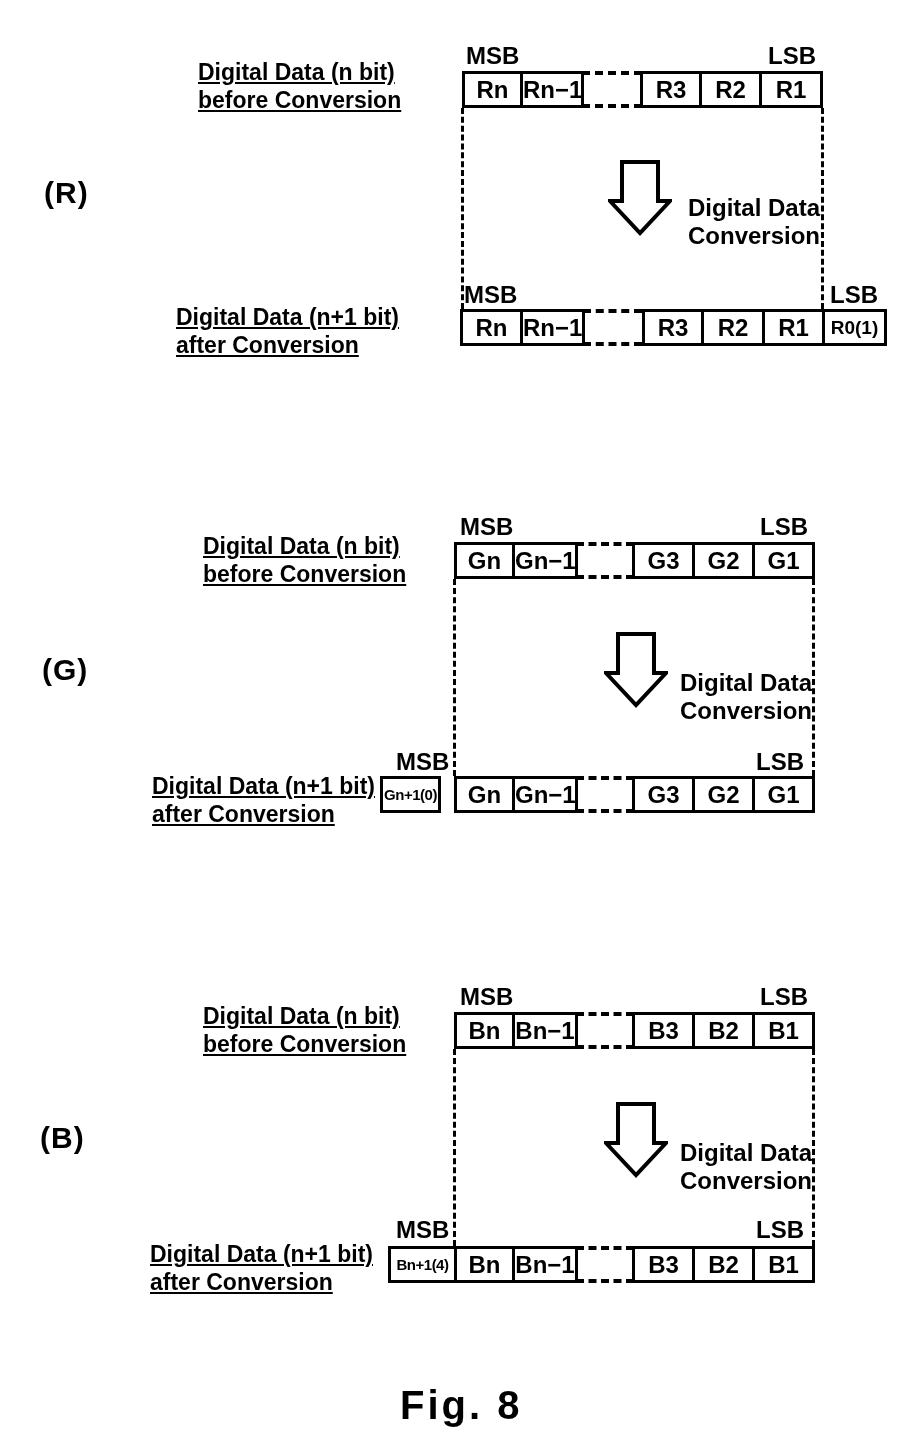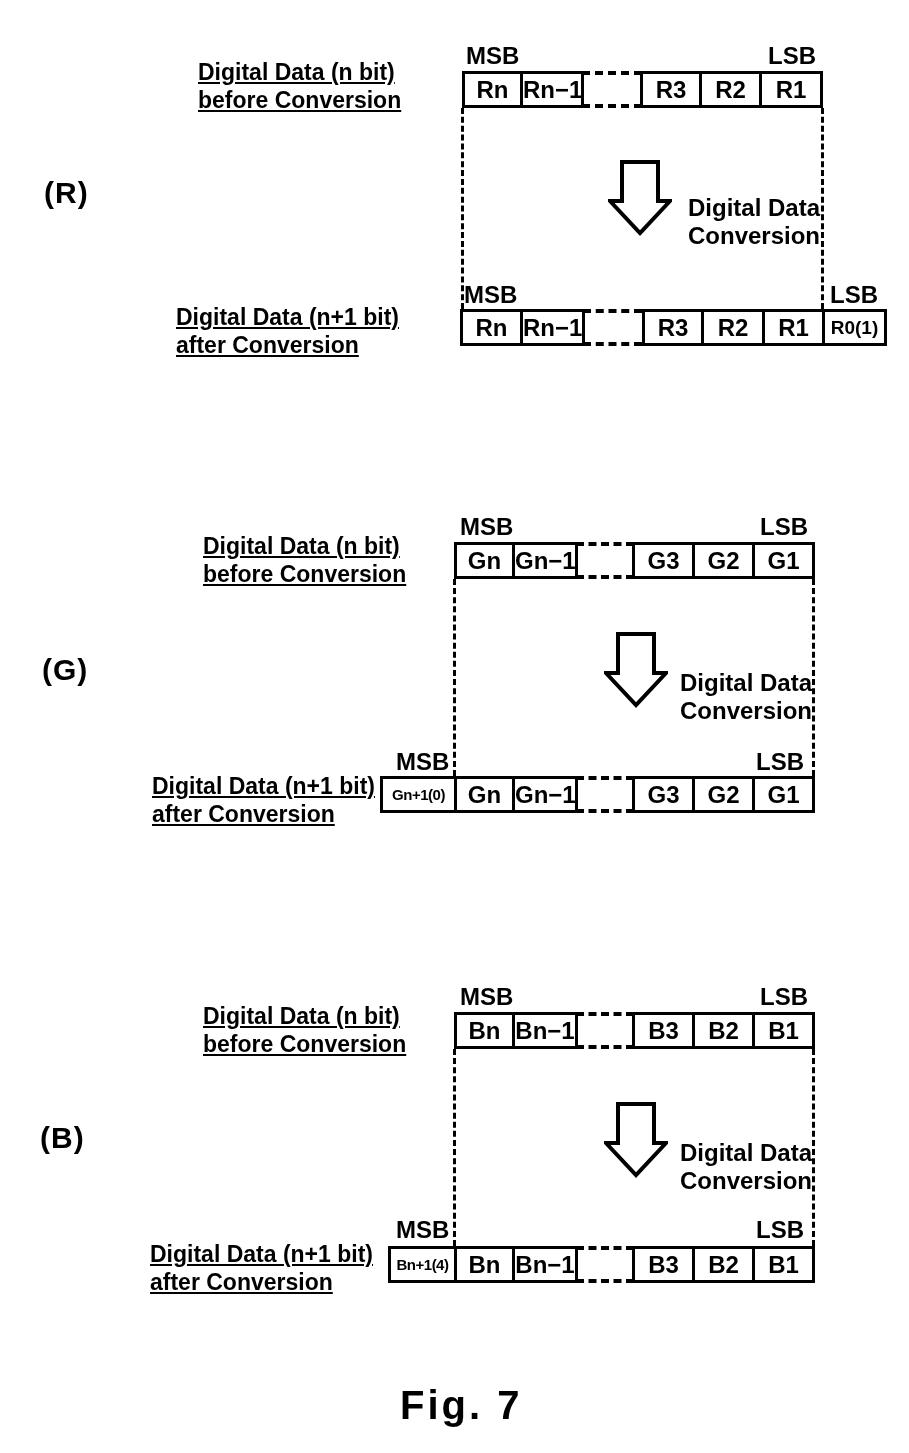--- a/index.html
+++ b/index.html
@@ -114,21 +114,21 @@
     </div>
 
     <div class="side-label" style="left:152px;top:262px">
       <div>Digital Data (n+1 bit)</div>
       <div>after Conversion</div>
     </div>
     <div class="bitlabel" style="left:396px;top:240px">MSB</div>
     <div class="bitlabel" style="left:756px;top:240px">LSB</div>
 
     <div class="register" style="top:266px">
-      <div class="cell sm" style="left:380px;width:77px">Gn+1(0)</div>
+      <div class="cell sm" style="left:380px;width:61px">Gn+1(0)</div>
       <div class="cell" style="left:454px;width:61px">Gn</div>
       <div class="cell" style="left:512px;width:66px">Gn−1</div>
       <div class="gap" style="left:576px;width:58px"></div>
       <div class="cell" style="left:632px;width:63px">G3</div>
       <div class="cell" style="left:692px;width:63px">G2</div>
       <div class="cell" style="left:752px;width:63px">G1</div>
     </div>
   </div>
 
   <div class="section" style="top:980px">
@@ -172,15 +172,15 @@
       <div class="cell sm" style="left:388px;width:69px">Bn+1(4)</div>
       <div class="cell" style="left:454px;width:61px">Bn</div>
       <div class="cell" style="left:512px;width:66px">Bn−1</div>
       <div class="gap" style="left:576px;width:58px"></div>
       <div class="cell" style="left:632px;width:63px">B3</div>
       <div class="cell" style="left:692px;width:63px">B2</div>
       <div class="cell" style="left:752px;width:63px">B1</div>
     </div>
   </div>
 
-  <div class="caption" style="left:400px;top:1383px">Fig. 7</div>
+  <div class="caption" style="left:400px;top:1383px">Fig. 8</div>
 
 </div>
 
 </body></html>

